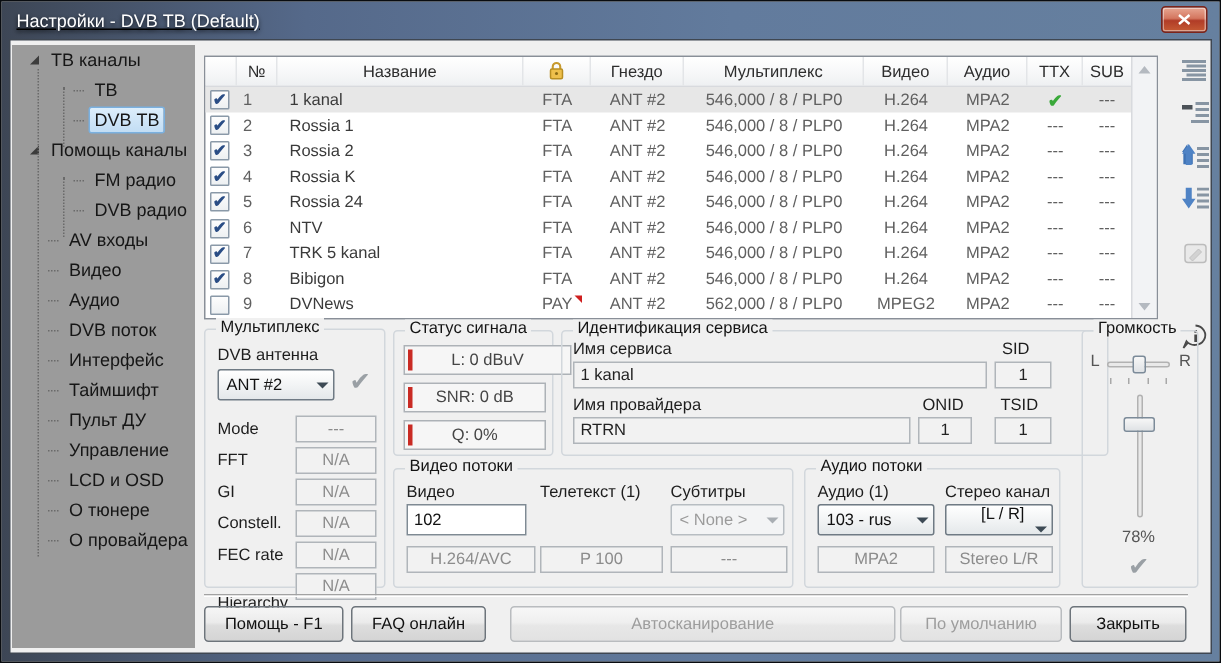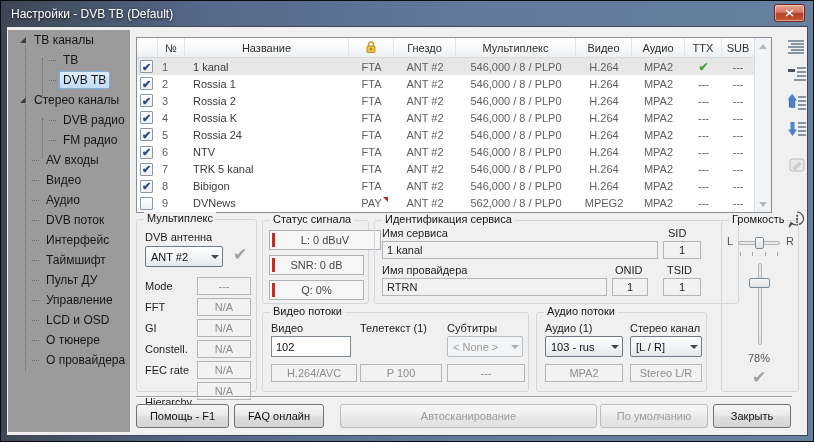--- a/index.html
+++ b/index.html
@@ -1,20 +1,20 @@
 <!DOCTYPE html>
 <html><head>
 <meta charset="utf-8">
 <style>
   * { box-sizing: border-box; margin: 0; padding: 0; }
   body { font-family: "Liberation Sans", sans-serif; background: #fff; }
   .window { position: relative; width: 814px; height: 442px;
     border: 1px solid #090c10;
     background: linear-gradient(90deg, #3d4655 0%, #55698a 25%, #627b9d 60%, #66809f 100%);
-    padding: 0 5px 5px 5px; }
+    padding: 0 5px 5px 5px; text-decoration: underline; }
   .titlebar { height: 25px; display: flex; align-items: center; position: relative; }
   .title-text { color: #fff; font-size: 12px; padding-left: 5px;
     text-shadow: 0 1px 3px rgba(0,0,0,.8); }
   .close-btn { position: absolute; right: 3px; top: 3px; width: 31px; height: 18px;
     border: 1px solid #7c241a; border-radius: 3px;
     background: linear-gradient(#e8a793, #d4765f 45%, #b13c27 55%, #c65b34);
     box-shadow: inset 0 0 0 1px rgba(255,255,255,.45);
     display: flex; align-items: center; justify-content: center; cursor: pointer; }
   .client { position: relative; width: 802px; height: 410px; background: #f0f0f0;
     border: 1px solid #3f4752; }
@@ -151,29 +151,29 @@
       <div class="tree-item lvl1">
         <span class="dash"></span>
         <span class="tree-label">ТВ</span>
       </div>
       <div class="tree-item lvl1">
         <span class="dash"></span>
         <span class="tree-label selected">DVB ТВ</span>
       </div>
       <div class="tree-item lvl0 has-exp">
         <span class="expander"></span>
-        <span class="tree-label">Стерео каналы</span>
+        <span class="tree-label">Помощь каналы</span>
       </div>
       <div class="tree-item lvl1">
         <span class="dash"></span>
+        <span class="tree-label">FM радио</span>
+      </div>
+      <div class="tree-item lvl1">
+        <span class="dash"></span>
         <span class="tree-label">DVB радио</span>
-      </div>
-      <div class="tree-item lvl1">
-        <span class="dash"></span>
-        <span class="tree-label">FM радио</span>
       </div>
       <div class="tree-item lvl0">
         <span class="dash"></span>
         <span class="tree-label">AV входы</span>
       </div>
       <div class="tree-item lvl0">
         <span class="dash"></span>
         <span class="tree-label">Видео</span>
       </div>
       <div class="tree-item lvl0">
@@ -538,21 +538,21 @@
       <span class="gb-title">Аудио потоки</span>
       <span class="lbl" style="left:8px; top:9px;">Аудио (1)</span>
       <div class="combo" style="left:8px; top:23px; width:78px;">
         <span>103 - rus</span>
         <span class="caret-zone">
             <span class="caret"></span>
           </span>
       </div>
       <div class="ro" style="left:8px; top:51px; width:78px;">MPA2</div>
       <span class="lbl" style="left:93px; top:9px;">Стерео канал</span>
-      <div class="combo" style="left:93px; top:23px; width:72px;">
+      <div class="combo" style="left:93px; top:23px; width:72px;flex-direction:column;">
         <span>[L / R]</span>
         <span class="caret-zone">
             <span class="caret"></span>
           </span>
       </div>
       <div class="ro" style="left:93px; top:51px; width:72px;">Stereo L/R</div>
     </div>
 
     <div class="gb" style="left:714px; top:193px; width:78px; height:172px;">
       <span class="gb-title">Громкость</span>

